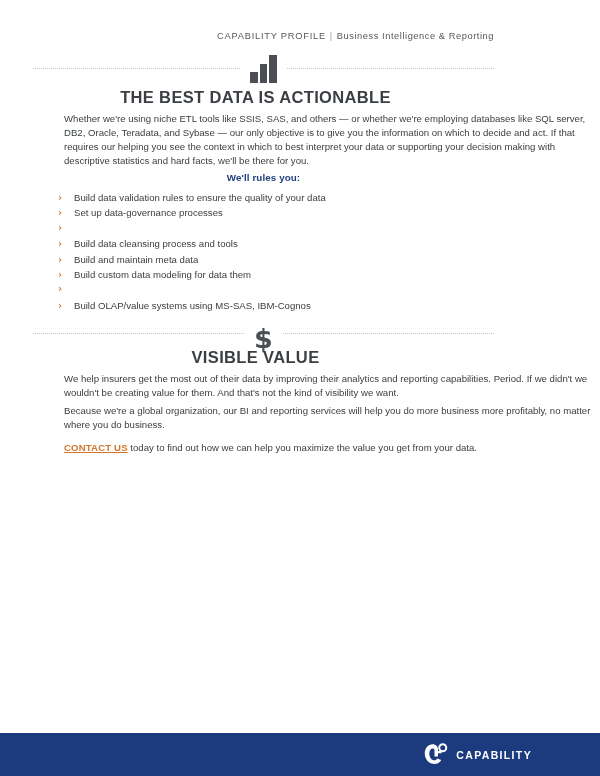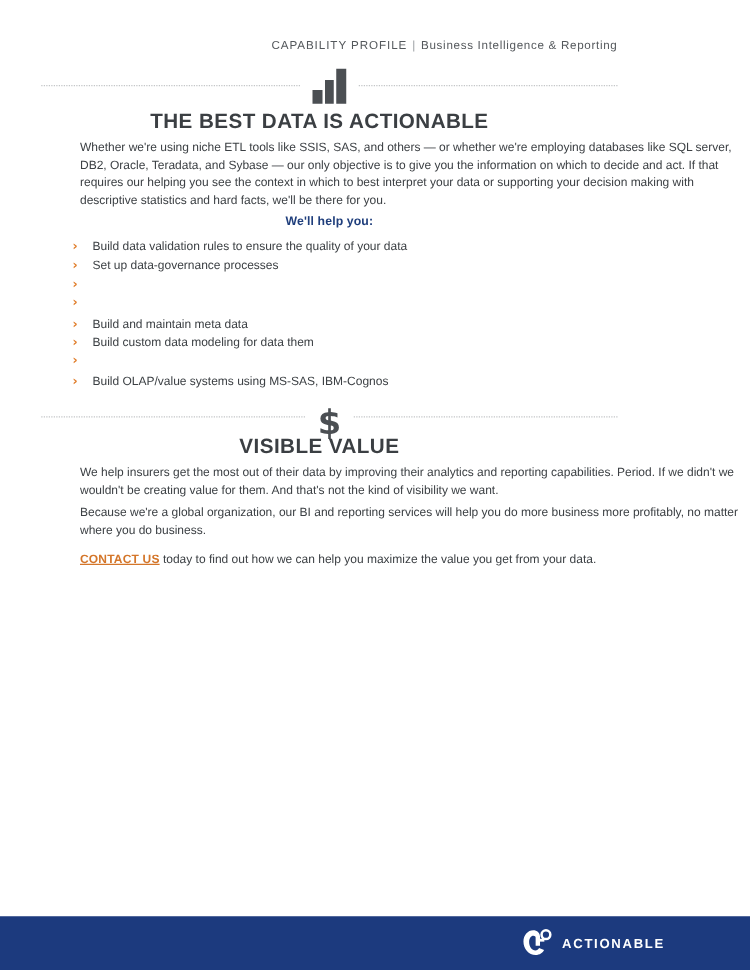--- a/index.html
+++ b/index.html
@@ -221,36 +221,37 @@
         <div class="bar b3"></div>
       </div>
     </div>
     <div class="dots"></div>
   </div>
 
   <div class="section-title" id="title-main">THE BEST DATA IS ACTIONABLE</div>
 
   <div class="body-text" id="para-intro">Whether we're using niche ETL tools like SSIS, SAS, and others — or whether we're employing databases like SQL server, DB2, Oracle, Teradata, and Sybase — our only objective is to give you the information on which to decide and act. If that requires our helping you see the context in which to best interpret your data or supporting your decision making with descriptive statistics and hard facts, we'll be there for you.</div>
 
-  <div class="subhead">We'll help you:</div>
+  <div class="subhead">We'll rules you:</div>
 
   <ul class="bullets">
     <li>
       <span class="chev">›</span>
       <span class="btxt">Build data validation rules to ensure the quality of your data</span>
     </li>
     <li>
       <span class="chev">›</span>
       <span class="btxt">Set up data-governance processes</span>
     </li>
     <li>
       <span class="chev">›</span>
     </li>
     <li>
       <span class="chev">›</span>
+      <span class="btxt">Build data cleansing process and tools</span>
     </li>
     <li>
       <span class="chev">›</span>
       <span class="btxt">Build and maintain meta data</span>
     </li>
     <li>
       <span class="chev">›</span>
       <span class="btxt">Build custom data modeling for data them</span>
     </li>
     <li>
@@ -277,17 +278,17 @@
 
   <div class="body-text" id="para-v2">Because we're a global organization, our BI and reporting services will help you do more business more profitably, no matter where you do business.</div>
 
   <div class="footer">
     <div class="logo">
       <svg class="logo-mark" viewBox="0 0 52 48">
         <path d="M30 12.5 C30 6.8 25.2 2.5 19.2 2.5 C10.5 2.5 3.5 10.4 3.5 20.5 C3.5 32.5 12 42 23 42 C29.5 42 34.5 38.5 36.5 34 L28.5 30.8 C27.3 33.2 25.2 34.6 22.6 34.6 C17 34.6 12.6 28.6 12.6 21 C12.6 15.2 15.6 11 19.4 11 C21.6 11 23 12.2 23 14 L23 27 L30 27 Z" fill="#ffffff"></path>
         <circle cx="39.5" cy="9.5" r="7" fill="none" stroke="#ffffff" stroke-width="4"></circle>
         <rect x="24" y="16" width="13" height="4.6" fill="#ffffff"></rect>
       </svg>
-      <span class="logo-word">ACTIONABLE</span>
+      <span class="logo-word">CAPABILITY</span>
     </div>
   </div>
 
 </div>
 
 </body></html>

